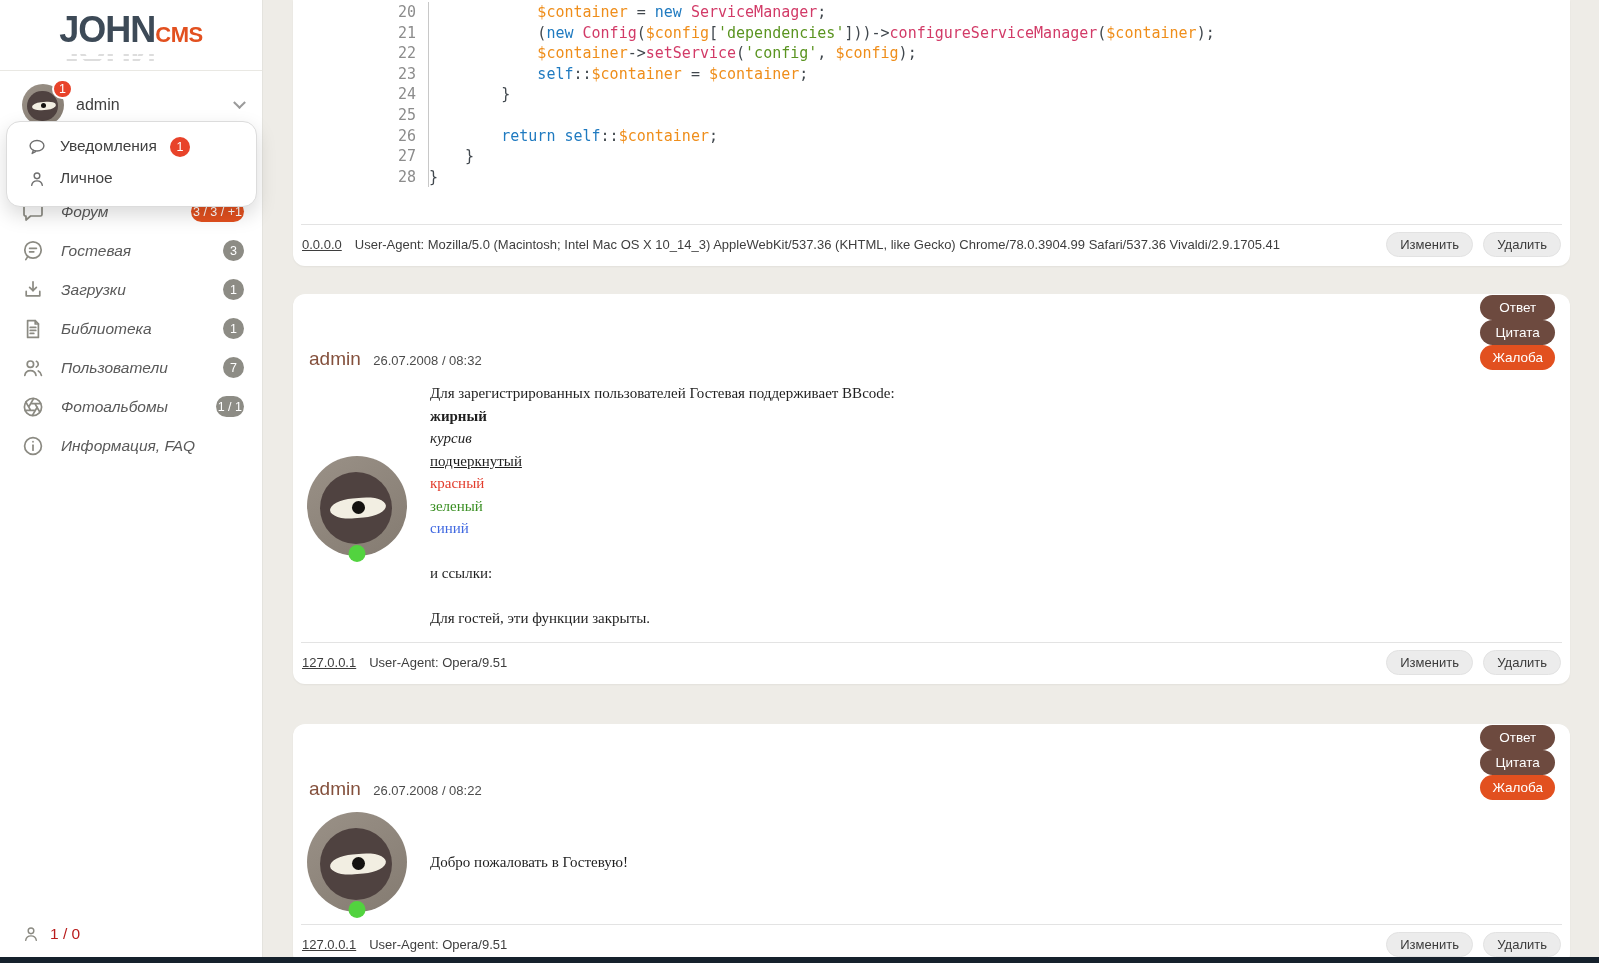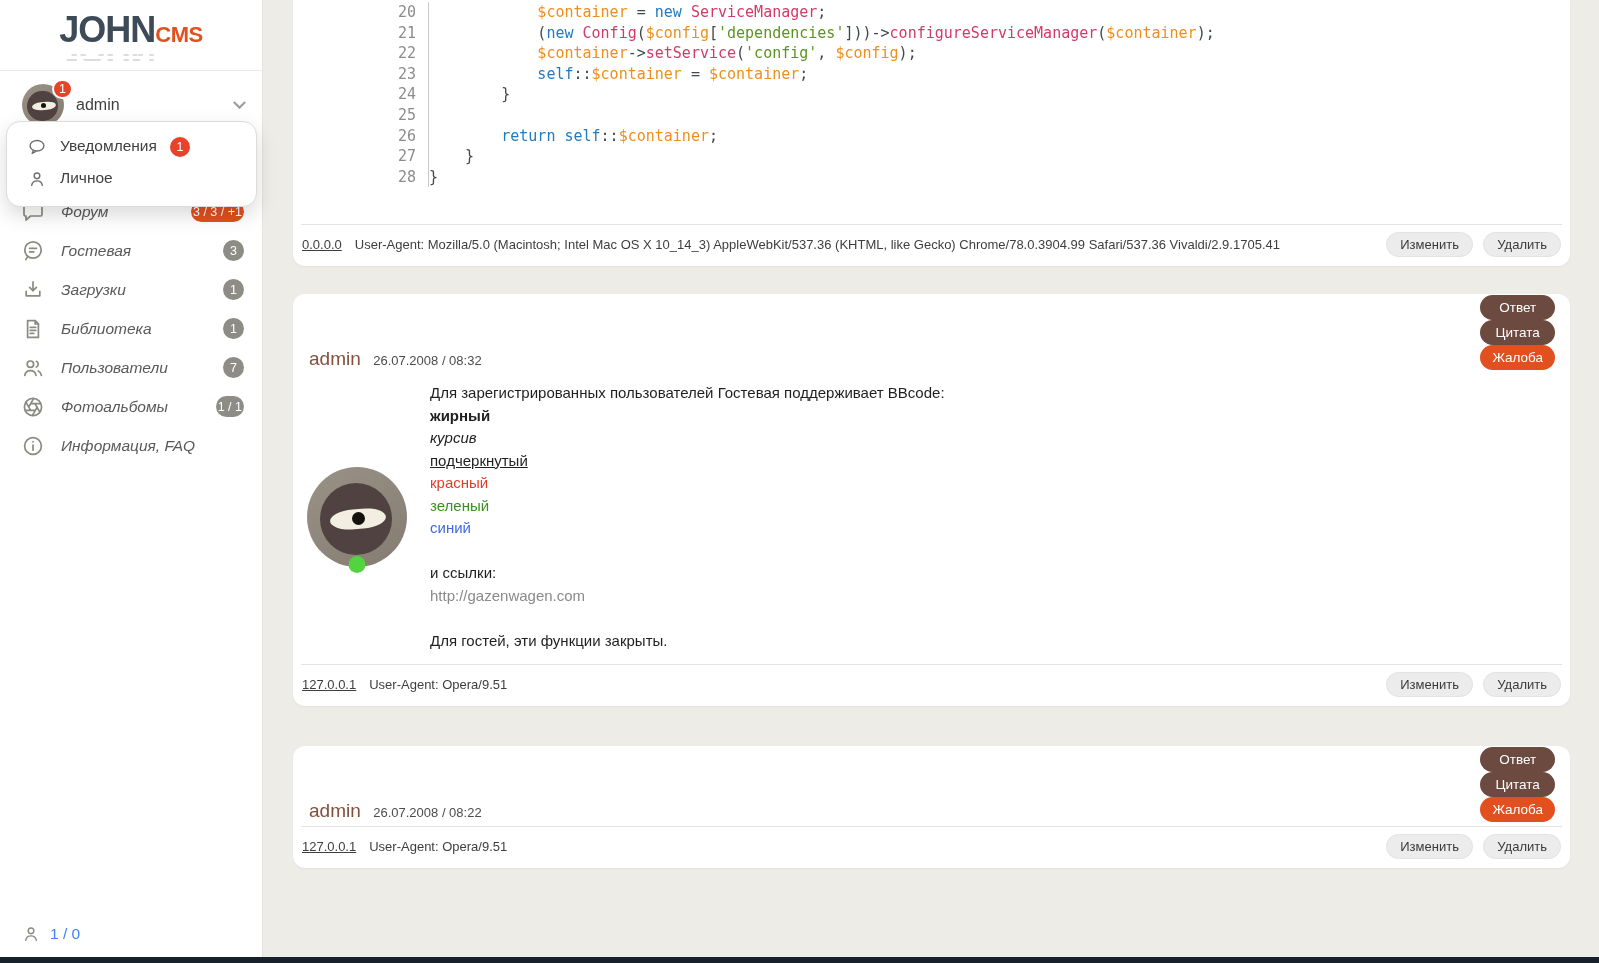--- a/index.html
+++ b/index.html
@@ -41,21 +41,21 @@
 
   .menu { margin-top:54px; }
   .menu-item { display:flex; align-items:center; height:39px; padding:0 18px 0 21px; cursor:pointer; }
   .menu-item .icon { color:#8b8a82; display:flex; }
   .menu-label { margin-left:16px; font-size:15.5px; color:#595959; flex:1;font-style:italic; }
   .badge { color:#fff; font-size:12.5px; display:inline-flex; align-items:center; justify-content:center;
     min-width:21px; height:21px; border-radius:11px; padding:0 2px; white-space:nowrap; }
   .badge-gray { background:var(--badge-gray,#8d8c85); }
   .badge-accent { background:var(--accent,#e2501f); }
 
-  .sidebar-footer { position:absolute; bottom:13px; left:21px; display:flex; align-items:center; gap:9px; color:#3b82f6; font-size:15.5px; }
+  .sidebar-footer { position:absolute; bottom:13px; left:21px; display:flex; align-items:center; gap:9px; color:#b91c1c; font-size:15.5px; }
   .sidebar-footer .icon { display:flex; color:#8b8a82; }
 
   
   .content { flex:1; padding:0 29px 0 30px; overflow:hidden; }
   .card { background:#fff; border-radius:12px; box-shadow:0 1px 2px rgba(0,0,0,.05); }
   .card-code { border-radius:0 0 12px 12px; margin-bottom:28px; }
 
   .code-block { padding:2px 0 37px; font-family:"DejaVu Sans Mono", monospace; font-size:15px; }
   .code-row { display:flex; line-height:20.6px; height:20.6px; }
   .ln { flex:none; width:136px; text-align:right; padding-right:12px; color:var(--code-ln,#8c8c8c); border-right:1px solid #c8c8c8; }
@@ -79,21 +79,21 @@
   .post-badges { display:flex;flex-direction:column; }
   .badge-btn { border:none; color:#fff; font-size:13.5px; padding:5px 12px; border-radius:15px; margin-left:5px; cursor:pointer; font-family:inherit; }
   .badge-brown { background:var(--badge-brown,#6d4a3f); }
   .badge-accent-btn { background:var(--accent,#e2501f); }
 
   .post-body { display:flex; align-items:center; padding:8px 16px 12px 14px; }
   .avatar-wrap { position:relative; flex:none; margin-right:23px; }
   .online-dot { position:absolute; bottom:-6px; left:50%; transform:translateX(-50%); width:17px; height:17px;
     border-radius:50%; background:var(--online-green,#52d33f); }
   .post-content { font-size:15px; line-height:22.5px; color:#1f1f1f; }
-  .content-line { min-height:22.5px; }
+  .content-line { min-height:22.5px;font-family:Liberation Serif, serif; }
   .c-bold { font-weight:bold; }
   .c-italic { font-style:italic; }
   .c-underline { text-decoration:underline; }
   .c-red { color:var(--bb-red,#e23c2c); }
   .c-green { color:var(--bb-green,#3a8f23); }
   .c-blue { color:var(--bb-blue,#4169e1); }
   .c-gray { color:var(--link-gray,#8a8a8a); }
 </style>
 </head>
 <body>
@@ -310,21 +310,20 @@
       <div class="post-content">
               <div class="content-line">Для зарегистрированных пользователей Гостевая поддерживает BBcode:</div>
               <div class="content-line c-bold">жирный</div>
               <div class="content-line c-italic">курсив</div>
               <div class="content-line c-underline">подчеркнутый</div>
               <div class="content-line c-red">красный</div>
               <div class="content-line c-green">зеленый</div>
               <div class="content-line c-blue">синий</div>
               <div class="content-line"></div>
               <div class="content-line">и ссылки:</div>
-              <div class="content-line c-gray">http://gazenwagen.com</div>
               <div class="content-line"></div>
               <div class="content-line">Для гостей, эти функции закрыты.</div>
             </div>
     </div>
     <div class="meta-footer">
       <div class="meta-left">
         <a class="ip-link">127.0.0.1</a>
         <span>User-Agent: Opera/9.51</span>
       </div>
       <div>
@@ -339,20 +338,33 @@
       <div>
         <span class="post-author">admin</span>
         <span class="post-date">26.07.2008 / 08:22</span>
       </div>
       <div class="post-badges">
               <button class="badge-btn badge-brown">Ответ</button>
               <button class="badge-btn badge-brown">Цитата</button>
               <button class="badge-btn badge-accent-btn">Жалоба</button>
             </div>
     </div>
+    <div class="post-body">
+      <div class="avatar-wrap">
+        <div class="avatar avatar-large">
+          <span class="av-head"></span>
+          <span class="av-eye"></span>
+          <span class="av-pupil"></span>
+        </div>
+        <span class="online-dot"></span>
+      </div>
+      <div class="post-content">
+              <div class="content-line">Добро пожаловать в Гостевую!</div>
+            </div>
+    </div>
     <div class="meta-footer">
       <div class="meta-left">
         <a class="ip-link">127.0.0.1</a>
         <span>User-Agent: Opera/9.51</span>
       </div>
       <div>
         <button class="pill-btn">Изменить</button>
         <button class="pill-btn">Удалить</button>
       </div>
     </div>

